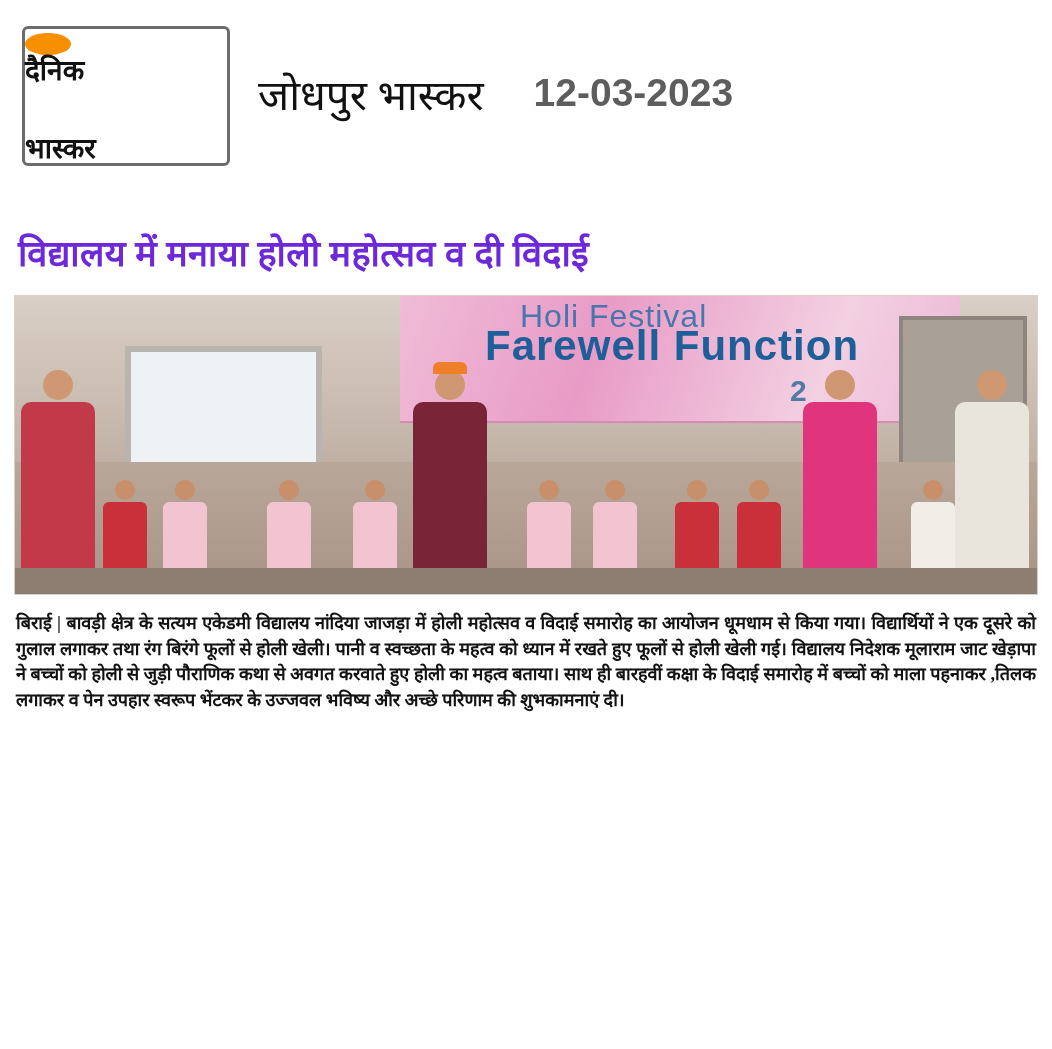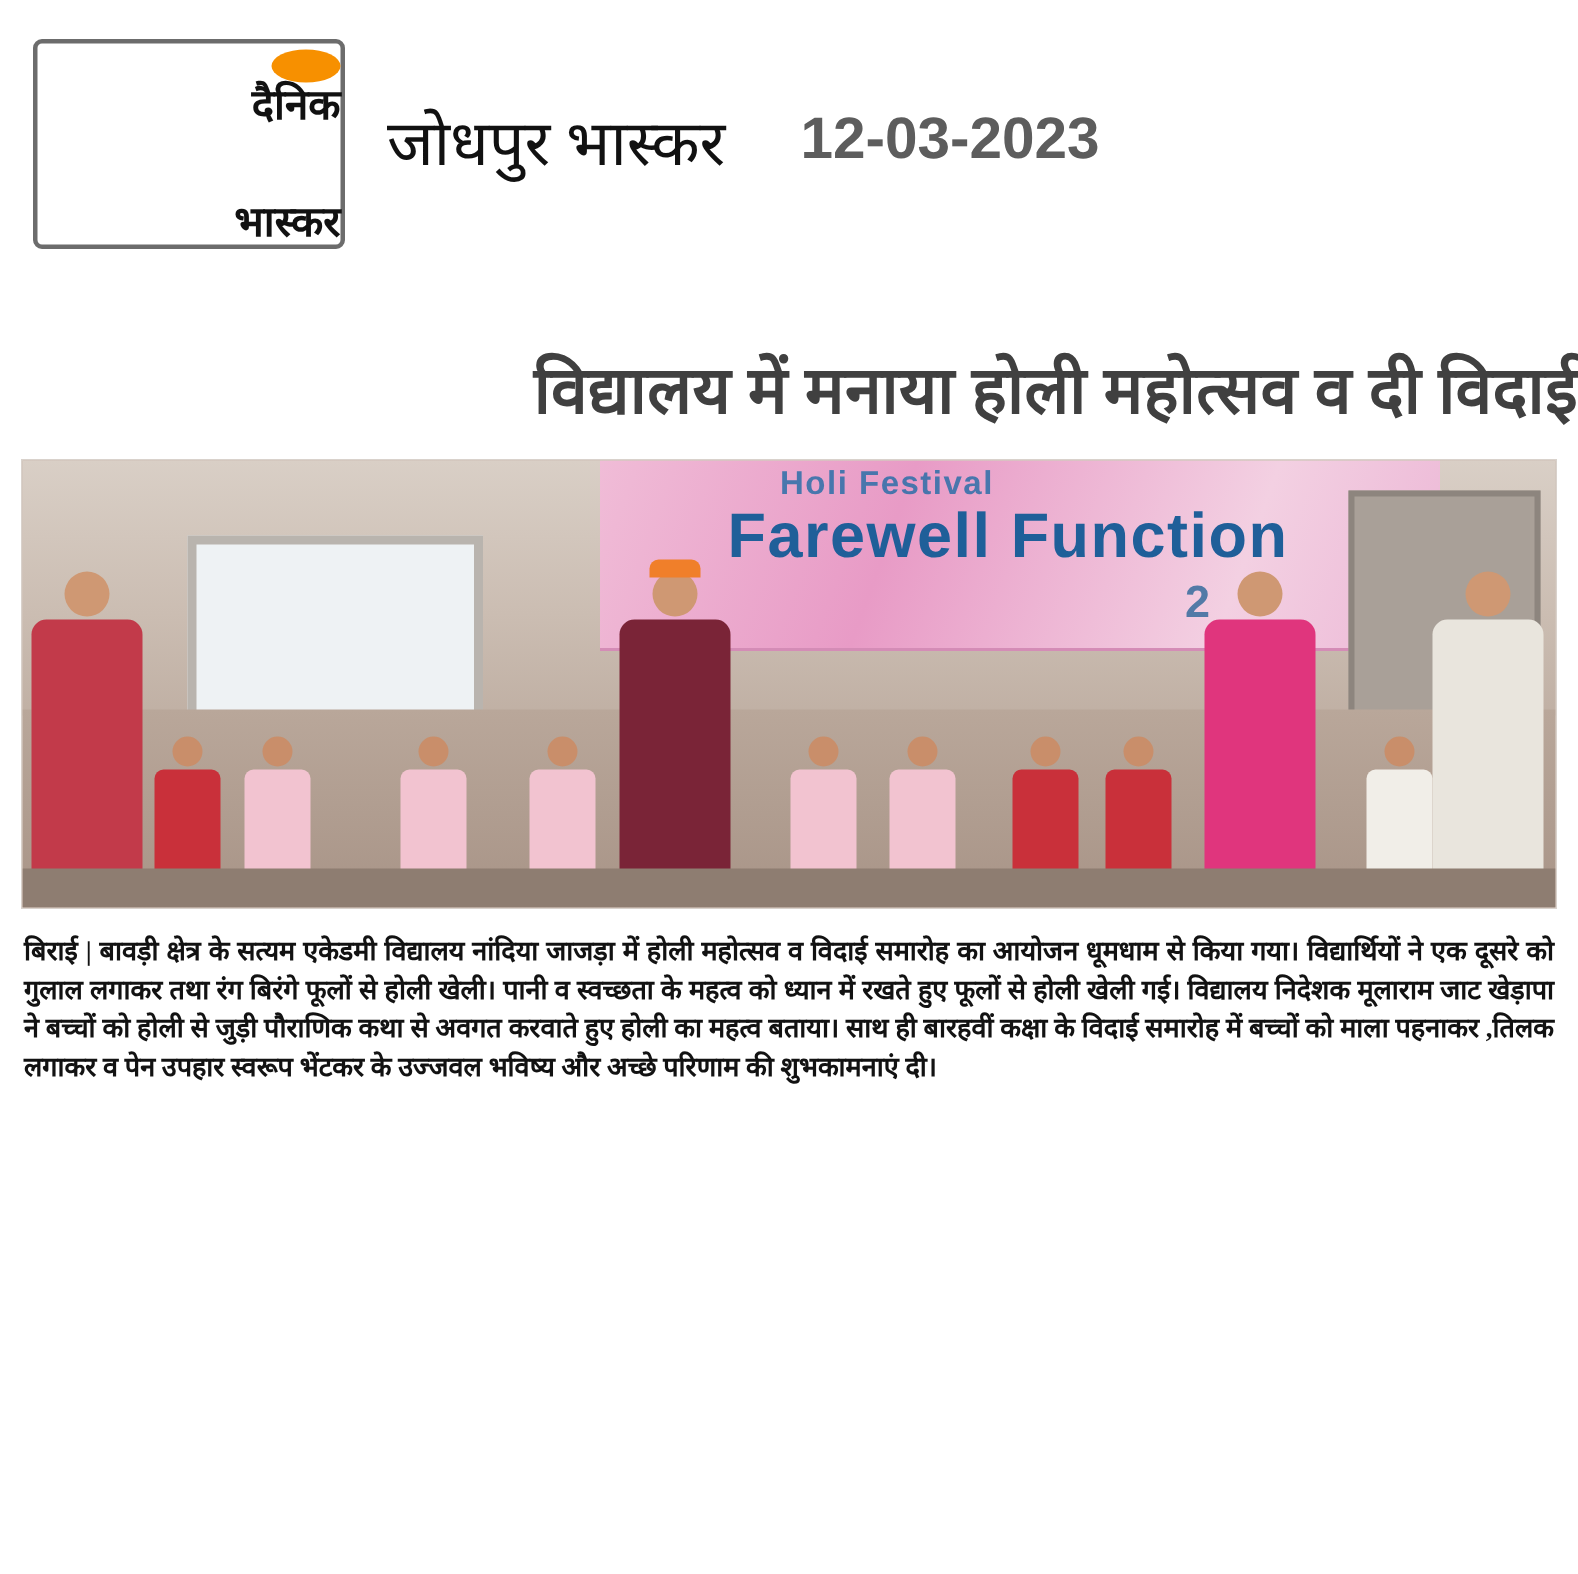--- a/index.html
+++ b/index.html
@@ -30,21 +30,21 @@
     gap: 28px;
   }
   .logo-box {
     width: 208px;
     height: 140px;
     border: 3px solid #6c6c6c;
     border-radius: 6px;
     box-sizing: border-box;
     display: flex;
     flex-direction: column;
-    align-items: flex-end;
+    align-items: flex-start;
     justify-content: center;
     background: #ffffff;
     padding-top: 4px;
   }
   .logo-sun {
     width: 46px;
     height: 46px;
     border-radius: 50%;
     background: #f79000;
     margin-bottom: 2px;
@@ -81,24 +81,23 @@
     white-space: nowrap;
     padding-bottom: 6px;
     margin-left: 22px;
   }
 
   
   .headline {
     margin: 62px 0 0 18px;
     font-family: "Liberation Serif", serif;
     font-weight: bold;
-    font-size: 44px;
-    color: #404040;
+    font-size: 36px;
+    color: #6d28d9;
     letter-spacing: 0.3px;
-    text-align: right;
   }
 
   
   .photo-wrap {
     margin: 18px 14px 0 14px;
     height: 300px;
     position: relative;
     overflow: hidden;
     background: #cbb9ad;
     border: 1px solid #d9d2cc;
@@ -114,22 +113,22 @@
     position: absolute;
     left: 385px; top: 0px;
     width: 560px; height: 125px;
     background: linear-gradient(110deg, #f0bcd7 0%, #e89bc6 35%, #f3d0e2 75%, #ecb7d6 100%);
     border-bottom: 2px solid #d48cb6;
   }
   .banner-line1 {
     position: absolute;
     top: 2px; left: 120px;
     font-family: "Liberation Sans", sans-serif;
-    font-weight: bold;
-    font-size: 22px;
+    font-weight: normal;
+    font-size: 32px;
     color: #2c6fa8;
     opacity: .85;
     letter-spacing: 1px;
     white-space: nowrap;
   }
   .banner-line2 {
     position: absolute;
     top: 26px; left: 85px;
     font-family: "Liberation Sans", sans-serif;
     font-weight: bold;

